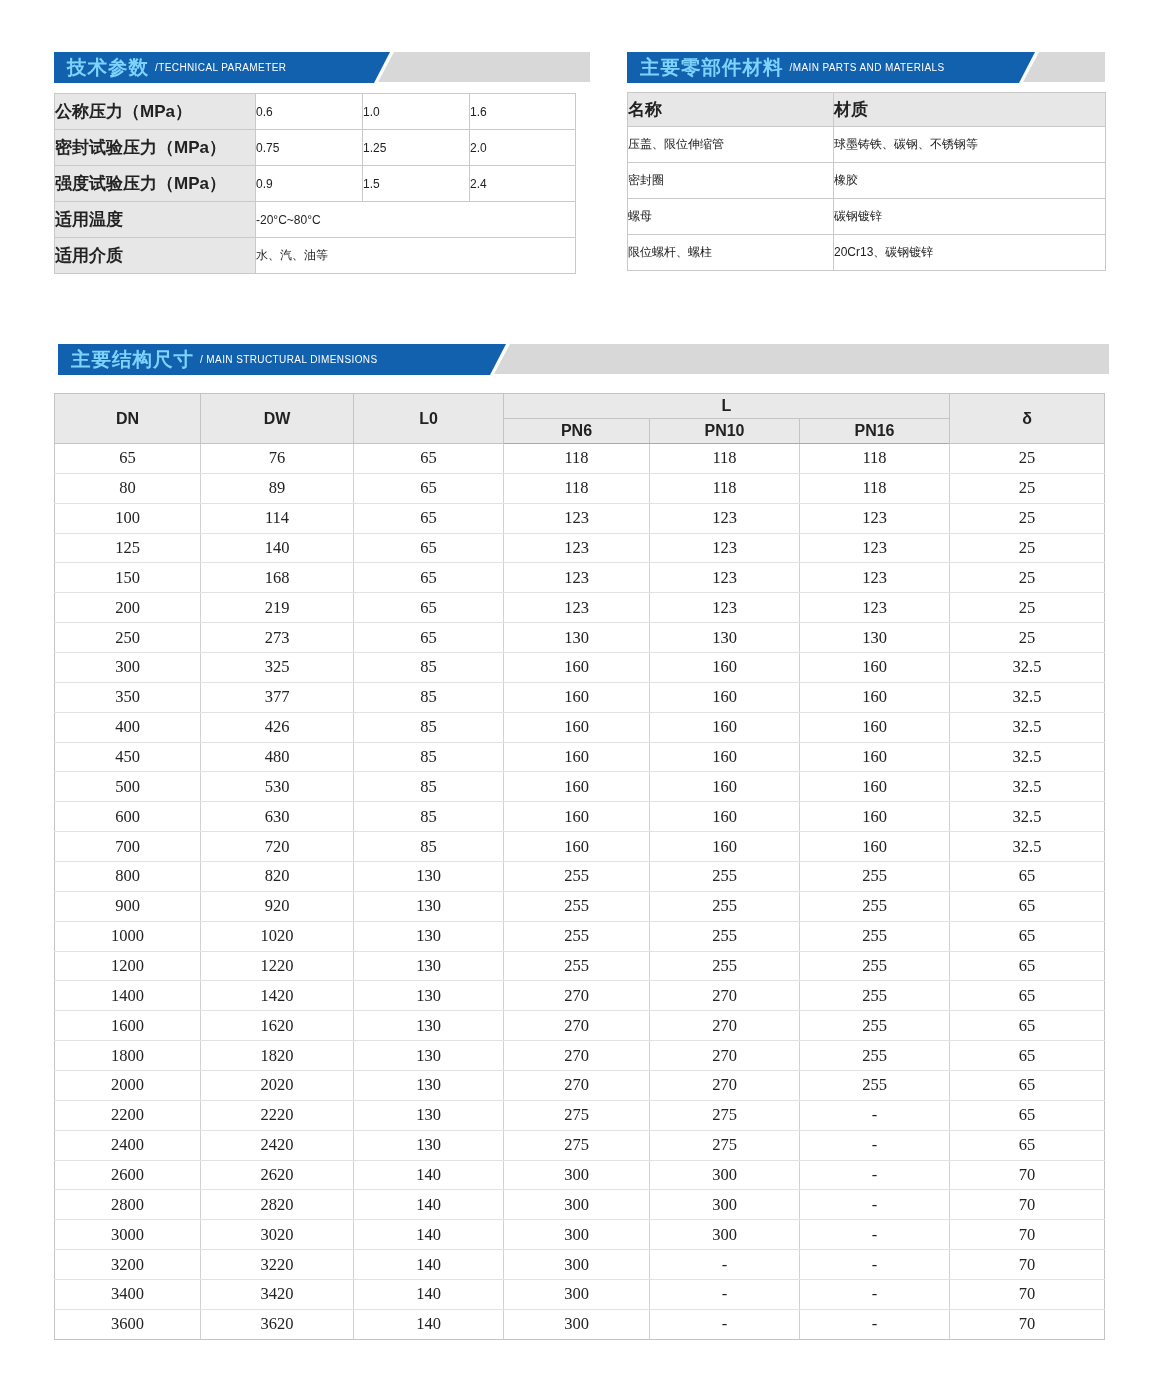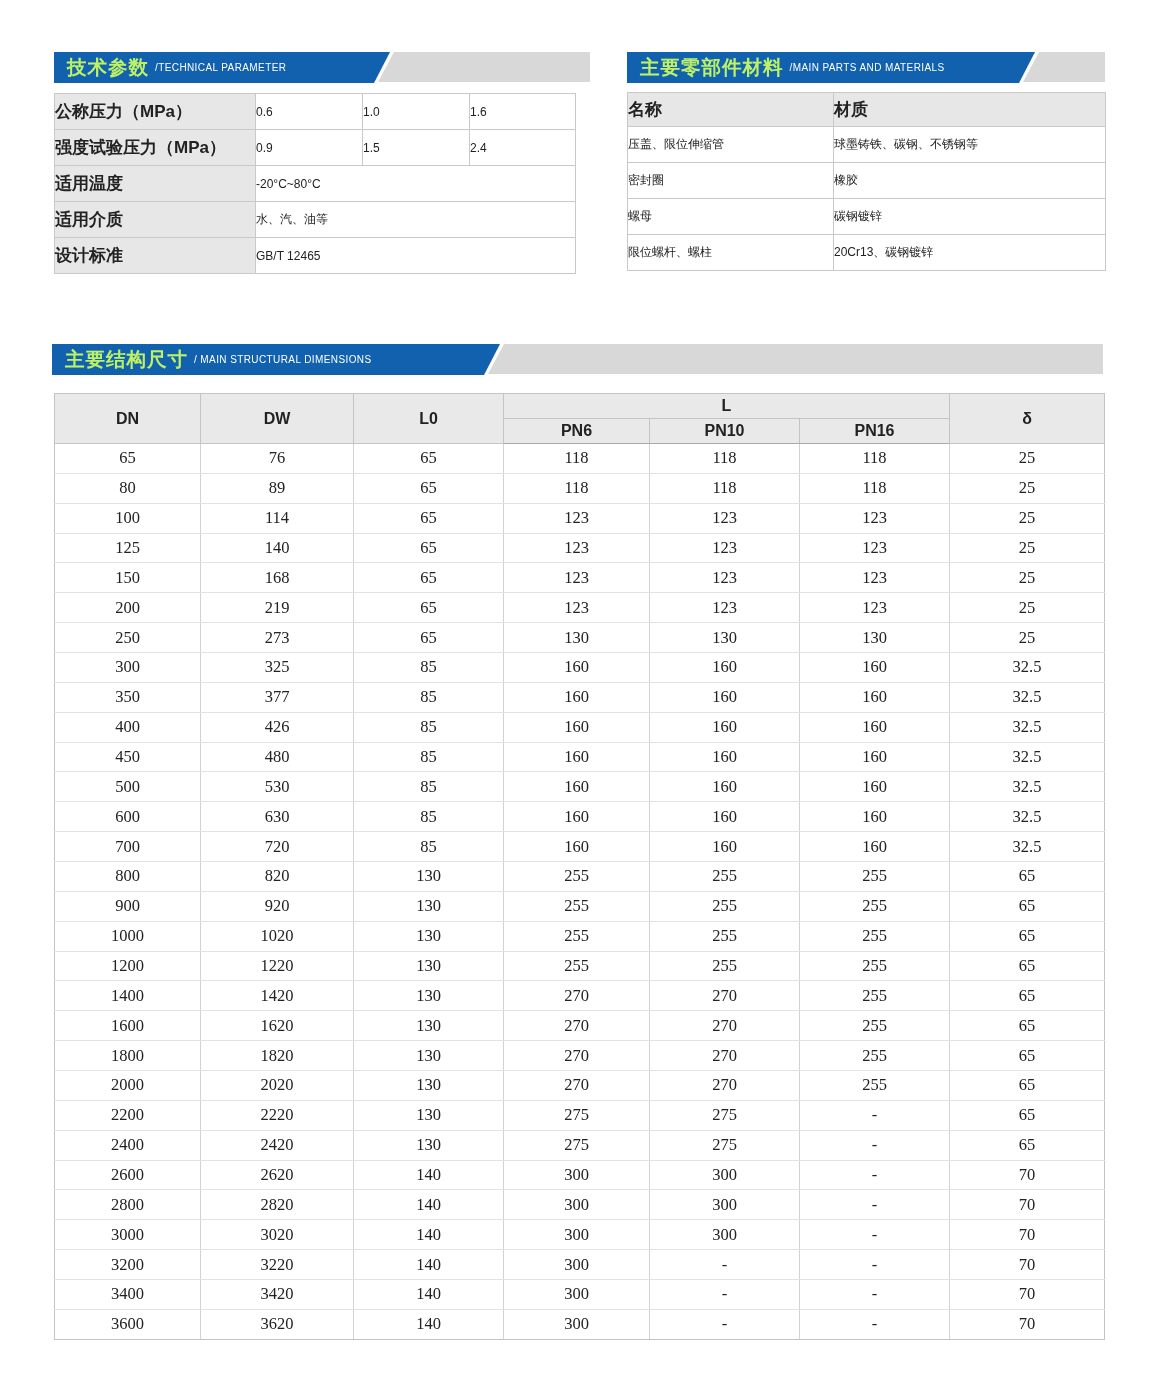--- a/index.html
+++ b/index.html
@@ -21,21 +21,21 @@
   .banner{position:absolute;height:31px;}
   .banner-gray{
     position:absolute;top:0;bottom:1px;right:0;background:var(--banner-gray);
     clip-path:polygon(16px 0,100% 0,100% 100%,0 100%);
   }
   .banner-blue{
     position:absolute;top:0;bottom:0;left:0;background:var(--accent);
     clip-path:polygon(0 0,100% 0,calc(100% - 16px) 100%,0 100%);
     display:flex;align-items:center;padding:0 26px 0 13px;white-space:nowrap;
   }
-  .bzh{color:#bef264;font-weight:bold;font-size:19.5px;letter-spacing:1px;}
+  .bzh{color:#7dd3fc;font-weight:bold;font-size:19.5px;letter-spacing:1px;}
   .ben{color:#ffffff;font-size:10px;margin-left:6px;letter-spacing:.4px;}
   
   table{border-collapse:collapse;table-layout:fixed;}
   .tech-table{position:absolute;left:54px;top:93px;width:521px;}
   .mat-table{position:absolute;left:627px;top:92px;width:478px;}
   .tech-table td,.mat-table td,.mat-table th{
     border:1px solid var(--bd);text-align:left;vertical-align:middle;
   }
   .tech-table tr{height:36px;}
   .mat-table tr.hd{height:34px;font-family:Liberation Mono, monospace;}
@@ -89,36 +89,38 @@
         <col style="width:106px">
       </colgroup>
     <tbody>
       <tr>
         <td class="lbl">公称压力（MPa）</td>
         <td class="val">0.6</td>
         <td class="val">1.0</td>
         <td class="val">1.6</td>
       </tr>
       <tr>
+        <td class="lbl">密封试验压力（MPa）</td>
+        <td class="val">0.75</td>
+        <td class="val">1.25</td>
+        <td class="val">2.0</td>
+      </tr>
+      <tr>
         <td class="lbl">强度试验压力（MPa）</td>
         <td class="val">0.9</td>
         <td class="val">1.5</td>
         <td class="val">2.4</td>
       </tr>
       <tr>
         <td class="lbl">适用温度</td>
         <td class="val" colspan="3">-20°C~80°C</td>
       </tr>
       <tr>
         <td class="lbl">适用介质</td>
         <td class="val" colspan="3">水、汽、油等</td>
-      </tr>
-      <tr>
-        <td class="lbl">设计标准</td>
-        <td class="val" colspan="3">GB/T 12465</td>
       </tr>
     </tbody>
   </table>
 
   <table class="mat-table">
     <colgroup>
         <col style="width:206px">
         <col style="width:272px">
       </colgroup>
     <tbody>
@@ -138,21 +140,21 @@
         <td class="val">螺母</td>
         <td class="val">碳钢镀锌</td>
       </tr>
       <tr>
         <td class="val">限位螺杆、螺柱</td>
         <td class="val">20Cr13、碳钢镀锌</td>
       </tr>
     </tbody>
   </table>
 
-  <div class="banner" style="left:52px;top:344px;width:1051px;">
+  <div class="banner" style="left:58px;top:344px;width:1051px;">
     <div class="banner-gray" style="left:436px;"></div>
     <div class="banner-blue" style="width:448px;">
       <span class="bzh">主要结构尺寸</span>
       <span class="ben">/ MAIN STRUCTURAL DIMENSIONS</span>
     </div>
   </div>
 
   <table class="dim-table">
     <colgroup>
       <col style="width:146px">

